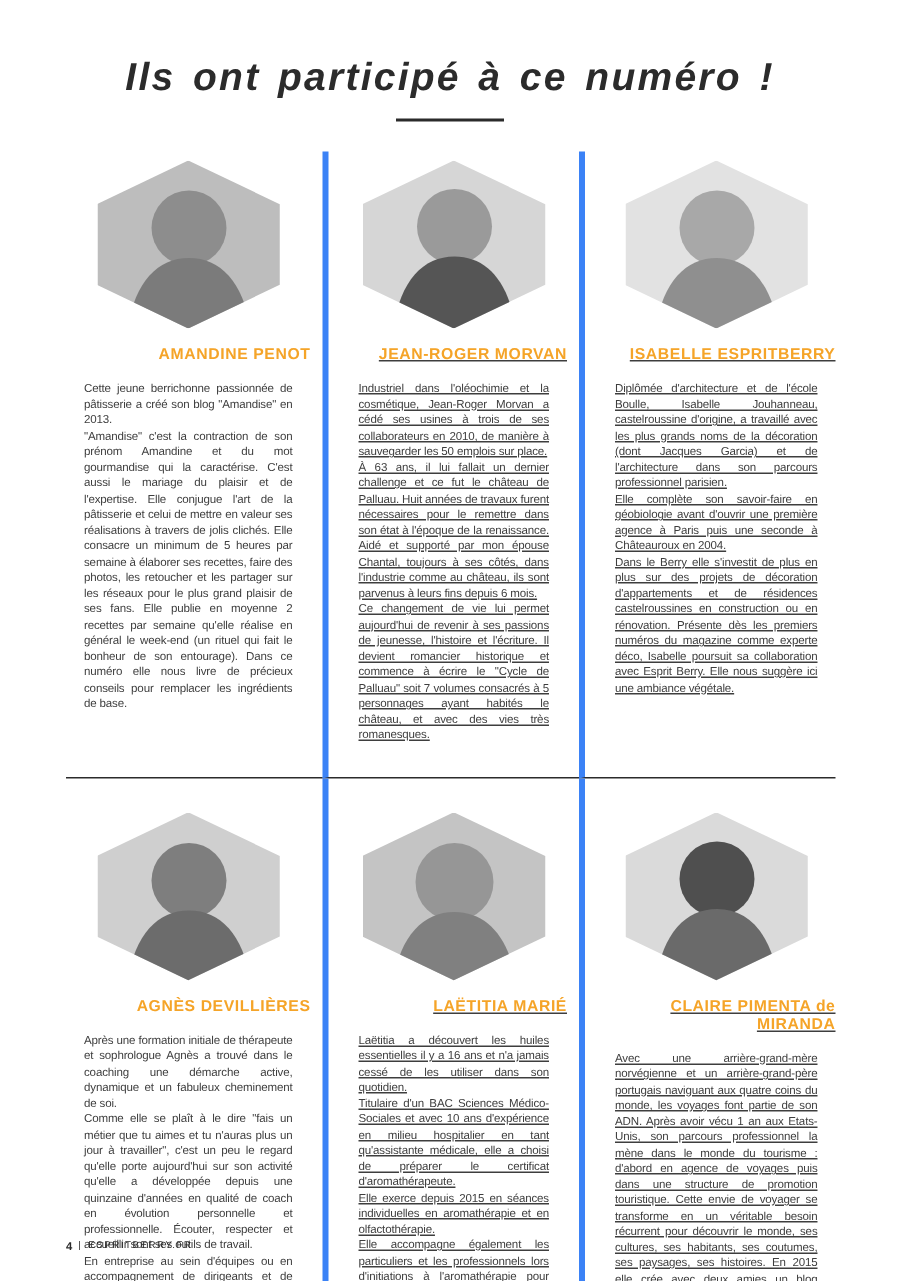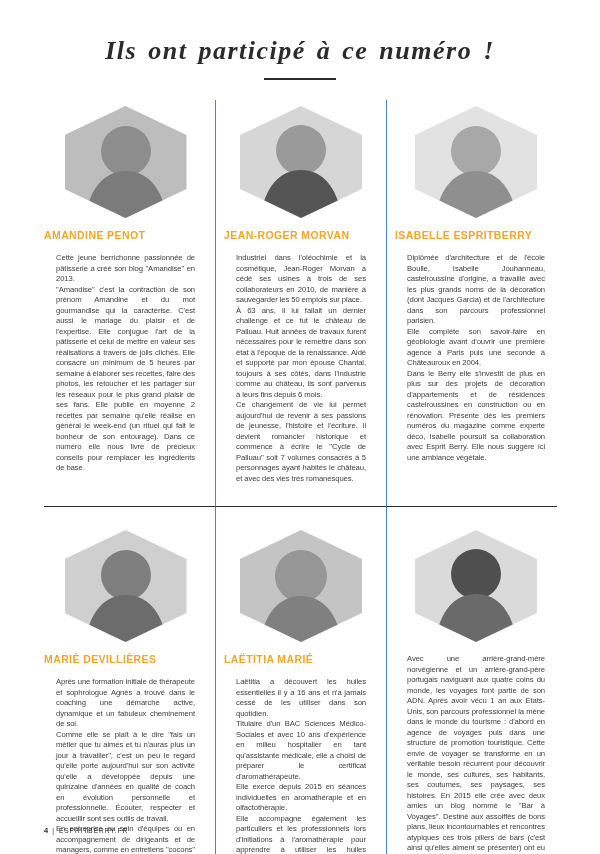--- a/index.html
+++ b/index.html
@@ -10,21 +10,21 @@
     background:#ffffff;
     font-family:"Liberation Sans", sans-serif;
     color:#3e3e3e;
     overflow:hidden;
     box-sizing:border-box;
   }
   
   .header{padding-top:36px;text-align:center;}
   .title{
     margin:0;
-    font-family:Liberation Serif, serif;
+    font-family:Liberation Sans, sans-serif;
     font-style:italic;
     font-weight:bold;
     font-size:26px;
     letter-spacing:1.5px;
     word-spacing:3px;
     color:#2b2b2b;
   }
   .title-underline{
     width:72px;height:2px;background:#2b2b2b;
     margin:12px auto 0 auto;
@@ -34,35 +34,35 @@
     margin:20px 43px 0 44px;
     display:grid;
     grid-template-columns:1fr 1fr 1fr;
   }
   .cell{
     padding:0 8px 10px 8px;
     box-sizing:border-box;
   }
   .cell.row1{min-height:322px;border-bottom:1px solid #2b2b2b;}
   .cell.row2{padding-top:17px;min-height:360px;border-bottom:none;}
-  .cell.mid,.cell.right{border-left:1px solid #3b82f6;}
+  .cell.mid,.cell.right{border-left:4px solid #3b82f6;text-decoration:underline;}
   .cell.left{padding-left:0;}
   .cell.right{padding-right:0;}
   
   .hex-wrap{display:flex;justify-content:center;margin-top:6px;}
   .hex{
     width:122px;height:112px;
     clip-path:polygon(50% 0, 100% 26%, 100% 74%, 50% 100%, 0 74%, 0 26%);
     position:relative;
   }
   .hex svg{display:block;width:100%;height:100%;}
   
   .name{
     margin:11px 0 7px 0;
-    text-align:left;
+    text-align:right;
     font-size:10.5px;
     font-weight:bold;
     letter-spacing:0.4px;
     color:#F5A428;
   }
   .bio{
     margin:12px;
     font-size:7.7px;
     line-height:10.5px;
     letter-spacing:-0.1px;
@@ -141,21 +141,21 @@
     <div class="cell row2 left">
       <div class="hex-wrap">
         <div class="hex">
           <svg viewBox="0 0 122 112">
             <rect width="122" height="112" fill="#cfcfcf"></rect>
             <circle cx="61" cy="45" r="25" fill="#7e7e7e"></circle>
             <path d="M61 65 C 40 65 25 81 20 112 L102 112 C97 81 82 65 61 65 Z" fill="#6c6c6c"></path>
           </svg>
         </div>
       </div>
-      <h3 class="name">MARIÉ DEVILLIÈRES</h3>
+      <h3 class="name">AGNÈS DEVILLIÈRES</h3>
       <p class="bio">Après une formation initiale de thérapeute et sophrologue Agnès a trouvé dans le coaching une démarche active, dynamique et un fabuleux cheminement de soi.
 Comme elle se plaît à le dire "fais un métier que tu aimes et tu n'auras plus un jour à travailler", c'est un peu le regard qu'elle porte aujourd'hui sur son activité qu'elle a développée depuis une quinzaine d'années en qualité de coach en évolution personnelle et professionnelle. Écouter, respecter et accueillir sont ses outils de travail.
 En entreprise au sein d'équipes ou en accompagnement de dirigeants et de managers, comme en entretiens "cocons" dans son cabinet, Agnès chemine en observant avec émotion les parcours de vie que chacun lui fait partager.
 Dans ce numéro, Agnès vous invite à "cultiver la joie !"</p>
     </div>
 
     <div class="cell row2 mid">
       <div class="hex-wrap">
         <div class="hex">
           <svg viewBox="0 0 122 112">
@@ -177,20 +177,21 @@
     <div class="cell row2 right">
       <div class="hex-wrap">
         <div class="hex">
           <svg viewBox="0 0 122 112">
             <rect width="122" height="112" fill="#dadada"></rect>
             <circle cx="61" cy="44" r="25" fill="#4f4f4f"></circle>
             <path d="M61 64 C 40 64 25 80 20 112 L102 112 C97 80 82 64 61 64 Z" fill="#6a6a6a"></path>
           </svg>
         </div>
       </div>
+      <h3 class="name">CLAIRE PIMENTA de MIRANDA</h3>
       <p class="bio">Avec une arrière-grand-mère norvégienne et un arrière-grand-père portugais naviguant aux quatre coins du monde, les voyages font partie de son ADN. Après avoir vécu 1 an aux Etats-Unis, son parcours professionnel la mène dans le monde du tourisme : d'abord en agence de voyages puis dans une structure de promotion touristique. Cette envie de voyager se transforme en un véritable besoin récurrent pour découvrir le monde, ses cultures, ses habitants, ses coutumes, ses paysages, ses histoires. En 2015 elle crée avec deux amies un blog nommé le "Bar à Voyages". Destiné aux assoiffés de bons plans, lieux incontournables et rencontres atypiques ces trois piliers de bars (c'est ainsi qu'elles aiment se présenter) ont eu envie de faire partager leurs expériences de voyage tout en conservant une approche utile et distrayante. Ces trois jeunes mamans livrent les voyages qu'elles ont réellement effectués et les adresses testées et approuvées.
 Claire nous propose une visite express de Pékin.</p>
     </div>
 
   </div>
 
   <div class="footer">
     <span class="num">4</span>
     <span class="sep">|</span>
     <span class="site">ESPRITBERRY.FR</span>

